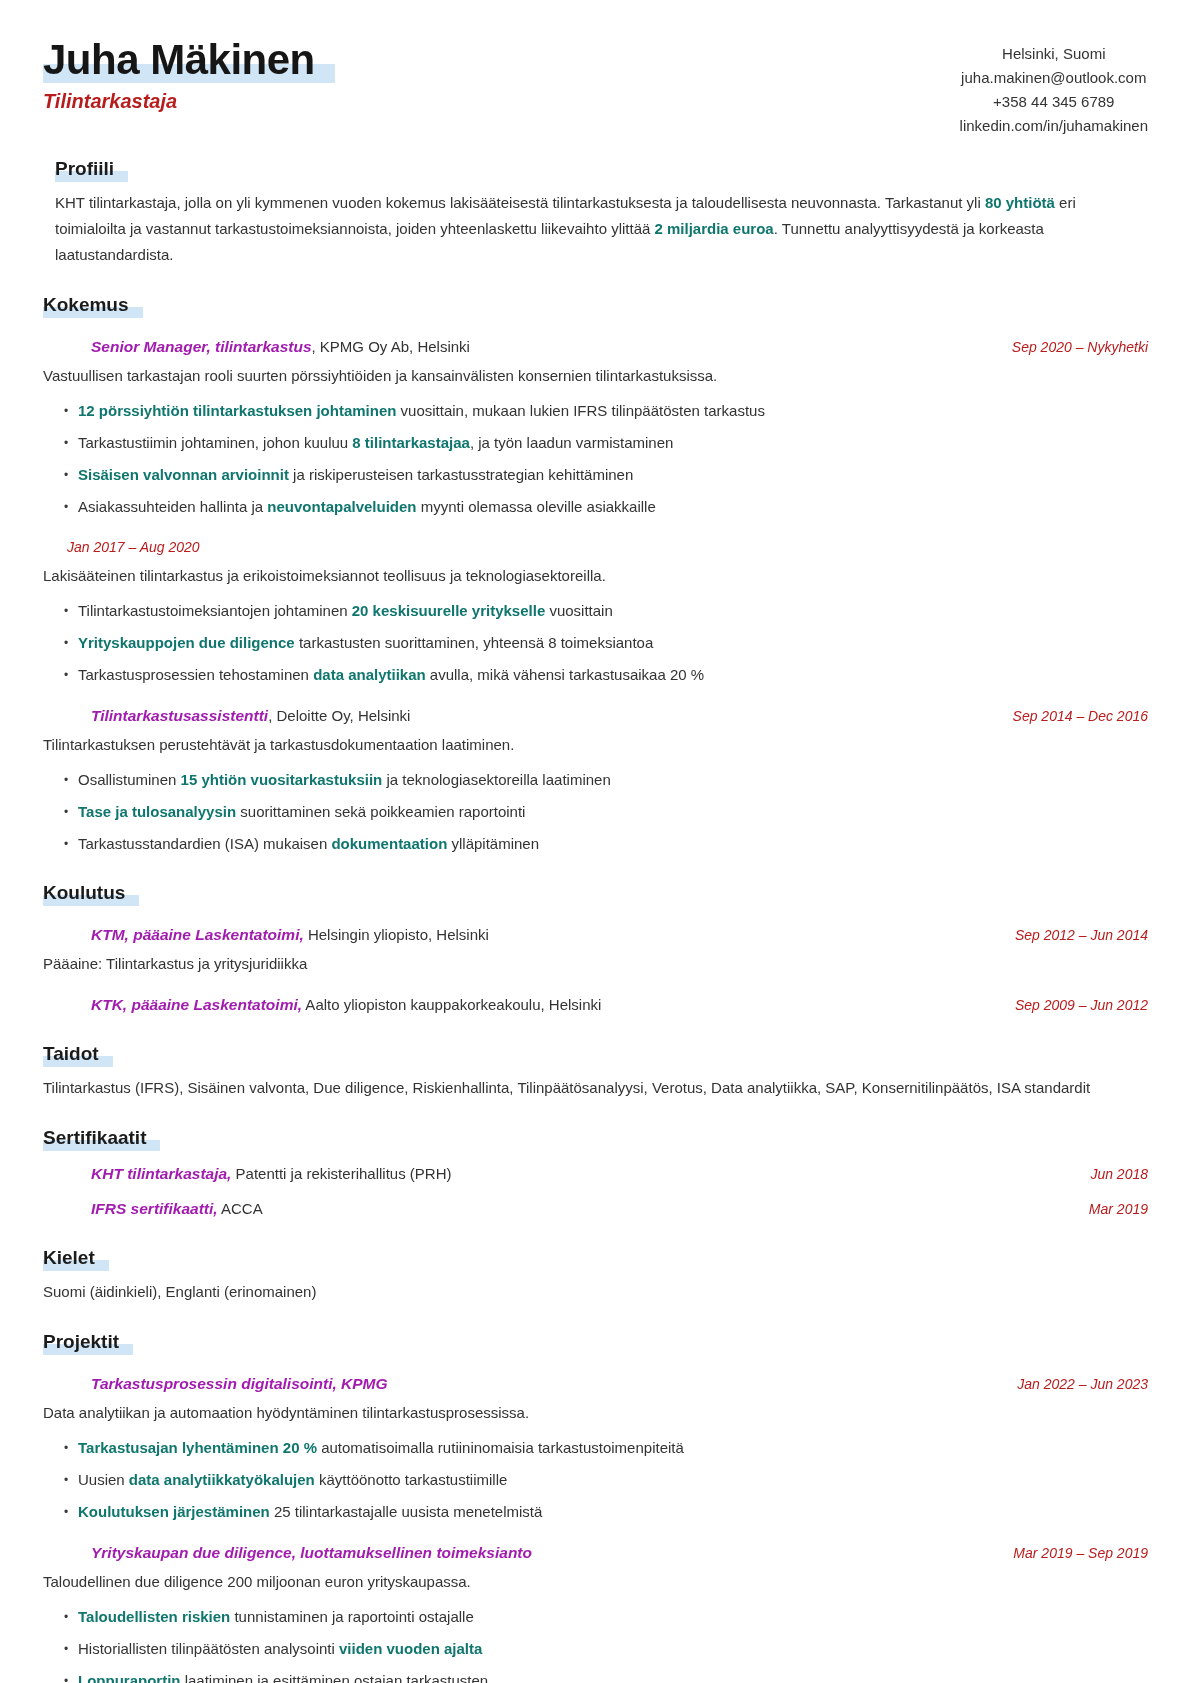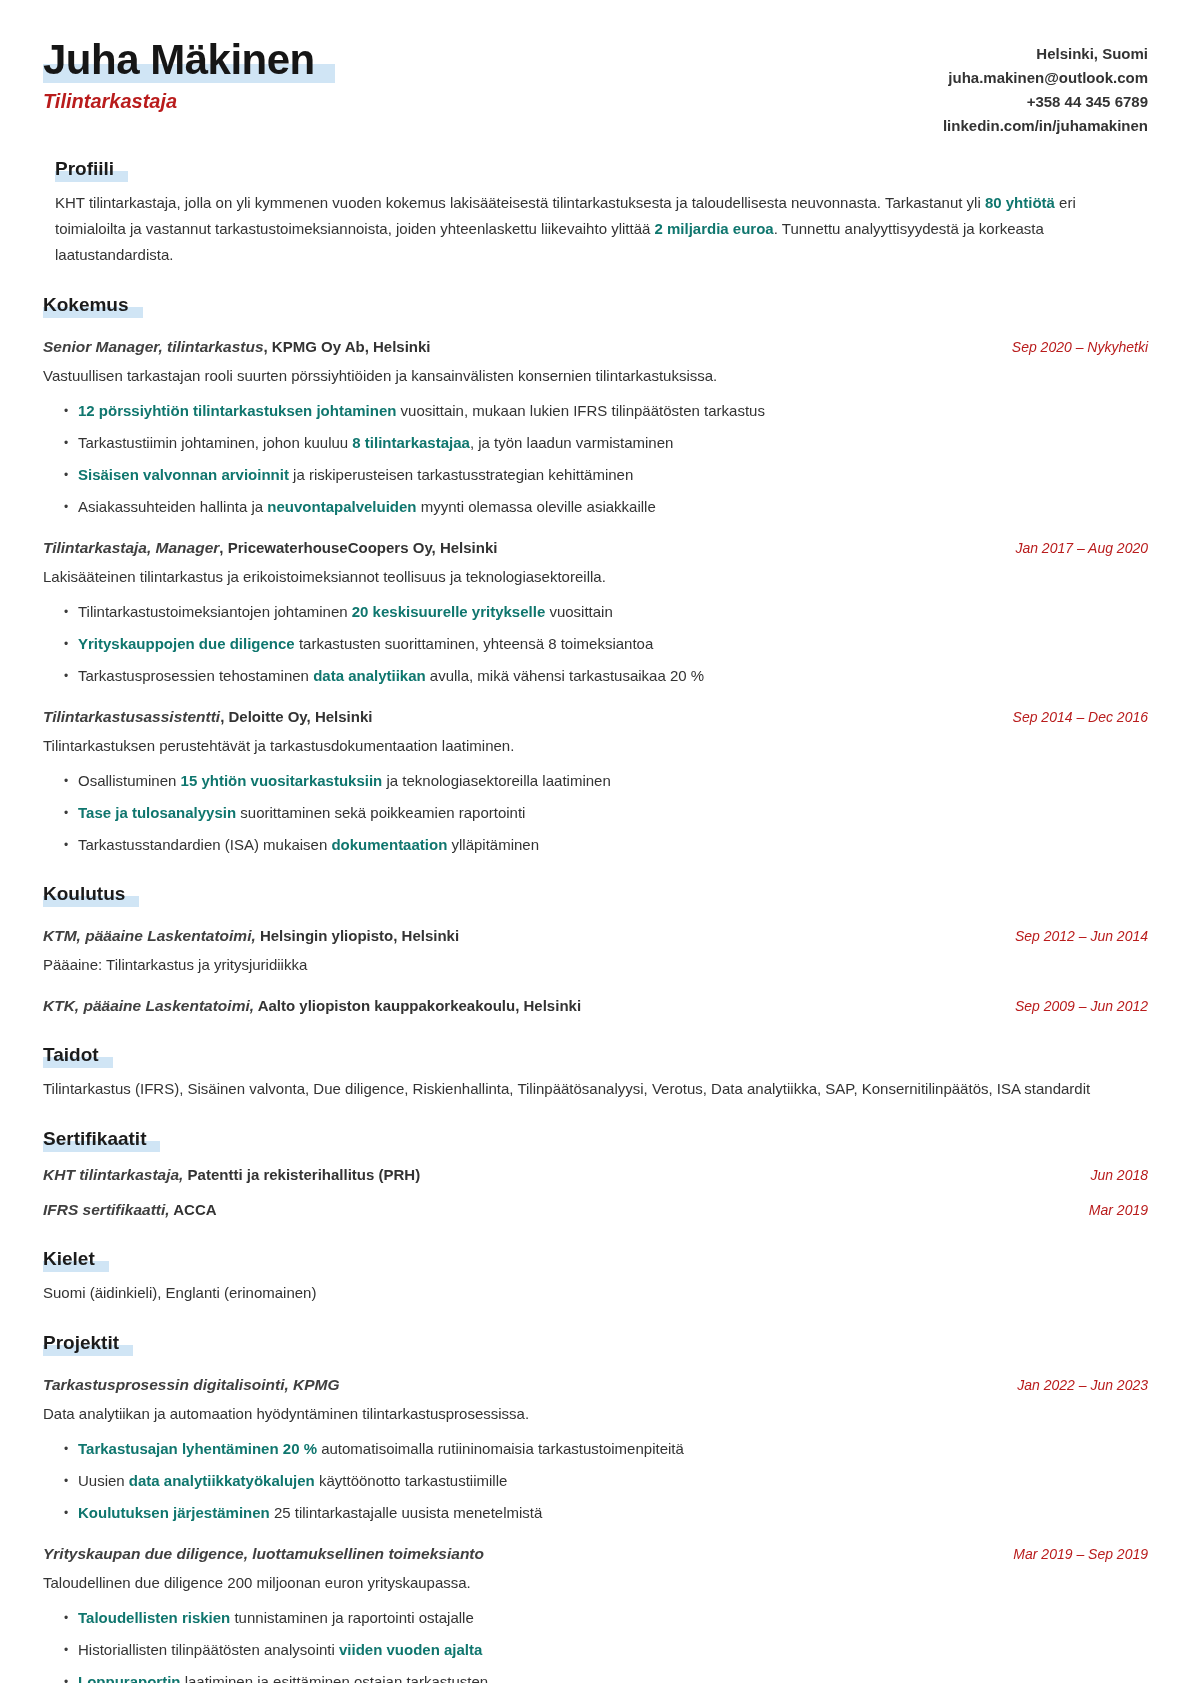--- a/index.html
+++ b/index.html
@@ -26,43 +26,42 @@
     font-size:42px;font-weight:700;line-height:1.12;
     color:#161616;letter-spacing:-0.5px;
     background:linear-gradient(to bottom,transparent 60%,var(--highlight) 60%);
     padding-right:20px;
   }
   .job-title{
     margin-top:7px;
     font-size:20px;font-weight:700;font-style:italic;color:#b91c1c;
   }
   .contact{
-    text-align:right;font-size:15px;line-height:24px;color:var(--text);
+    text-align:center;font-size:15px;line-height:24px;color:var(--text);
     padding-top:6px;
-    font-weight:bold;
   }
 
   
   .section{margin-top:24px;}
   .section-heading{
     display:inline-block;
     font-size:19px;font-weight:700;color:var(--dark);line-height:26px;
     background:linear-gradient(to bottom,transparent 56%,var(--highlight) 56%);
     padding-right:14px;
   }
   .section-body{margin-top:8px;}
   .para{line-height:26px;}
   .b, b{font-weight:700;color:#0f766e;}
 
   
   .entry{margin-top:17px;}
   .entry:first-child{margin-top:14px;}
   .entry-head{display:flex;justify-content:space-between;align-items:baseline;line-height:23px;}
-  .entry-title{font-weight:700;font-style:italic;color:#404040;font-size:15.5px;}
-  .entry-rest{font-style:normal;font-weight:700;color:var(--text);font-size:15px;}
+  .entry-title{font-weight:700;font-style:italic;color:#a21caf;font-size:15.5px;margin-left:48px;}
+  .entry-rest{font-style:normal;font-weight:400;color:var(--text);font-size:15px;}
   .entry-date{
     white-space:nowrap;margin-left:24px;
     font-style:italic;font-size:14px;color:#b91c1c;
   }
   .entry-desc{margin-top:4px;line-height:25px;}
   .bullets{list-style:none;margin:11px 0 0 0;padding:0;}
   .bullet{display:flex;line-height:24px;margin-bottom:8px;padding-left:21px;}
   .bullet:last-child{margin-bottom:0;}
   .marker{width:14px;flex:0 0 14px;color:#3a3a3a;font-size:12px;}
   .bullet-text{flex:1;}
@@ -118,21 +117,20 @@
           </li>
         <li class="bullet">
             <span class="marker">•</span>
             <span class="bullet-text"><span>Asiakassuhteiden hallinta ja </span><span class="b">neuvontapalveluiden</span><span> myynti olemassa oleville asiakkaille</span></span>
           </li>
       </ul>
     </div>
 
     <div class="entry">
       <div class="entry-head">
-        <div><span class="entry-title">Tilintarkastaja, Manager</span><span class="entry-rest">, PricewaterhouseCoopers Oy, Helsinki</span></div>
         <div class="entry-date">Jan 2017 – Aug 2020</div>
       </div>
       <div class="entry-desc">Lakisääteinen tilintarkastus ja erikoistoimeksiannot teollisuus ja teknologiasektoreilla.</div>
       <ul class="bullets">
         <li class="bullet">
             <span class="marker">•</span>
             <span class="bullet-text"><span>Tilintarkastustoimeksiantojen johtaminen </span><span class="b">20 keskisuurelle yritykselle</span><span> vuosittain</span></span>
           </li>
         <li class="bullet">
             <span class="marker">•</span>

